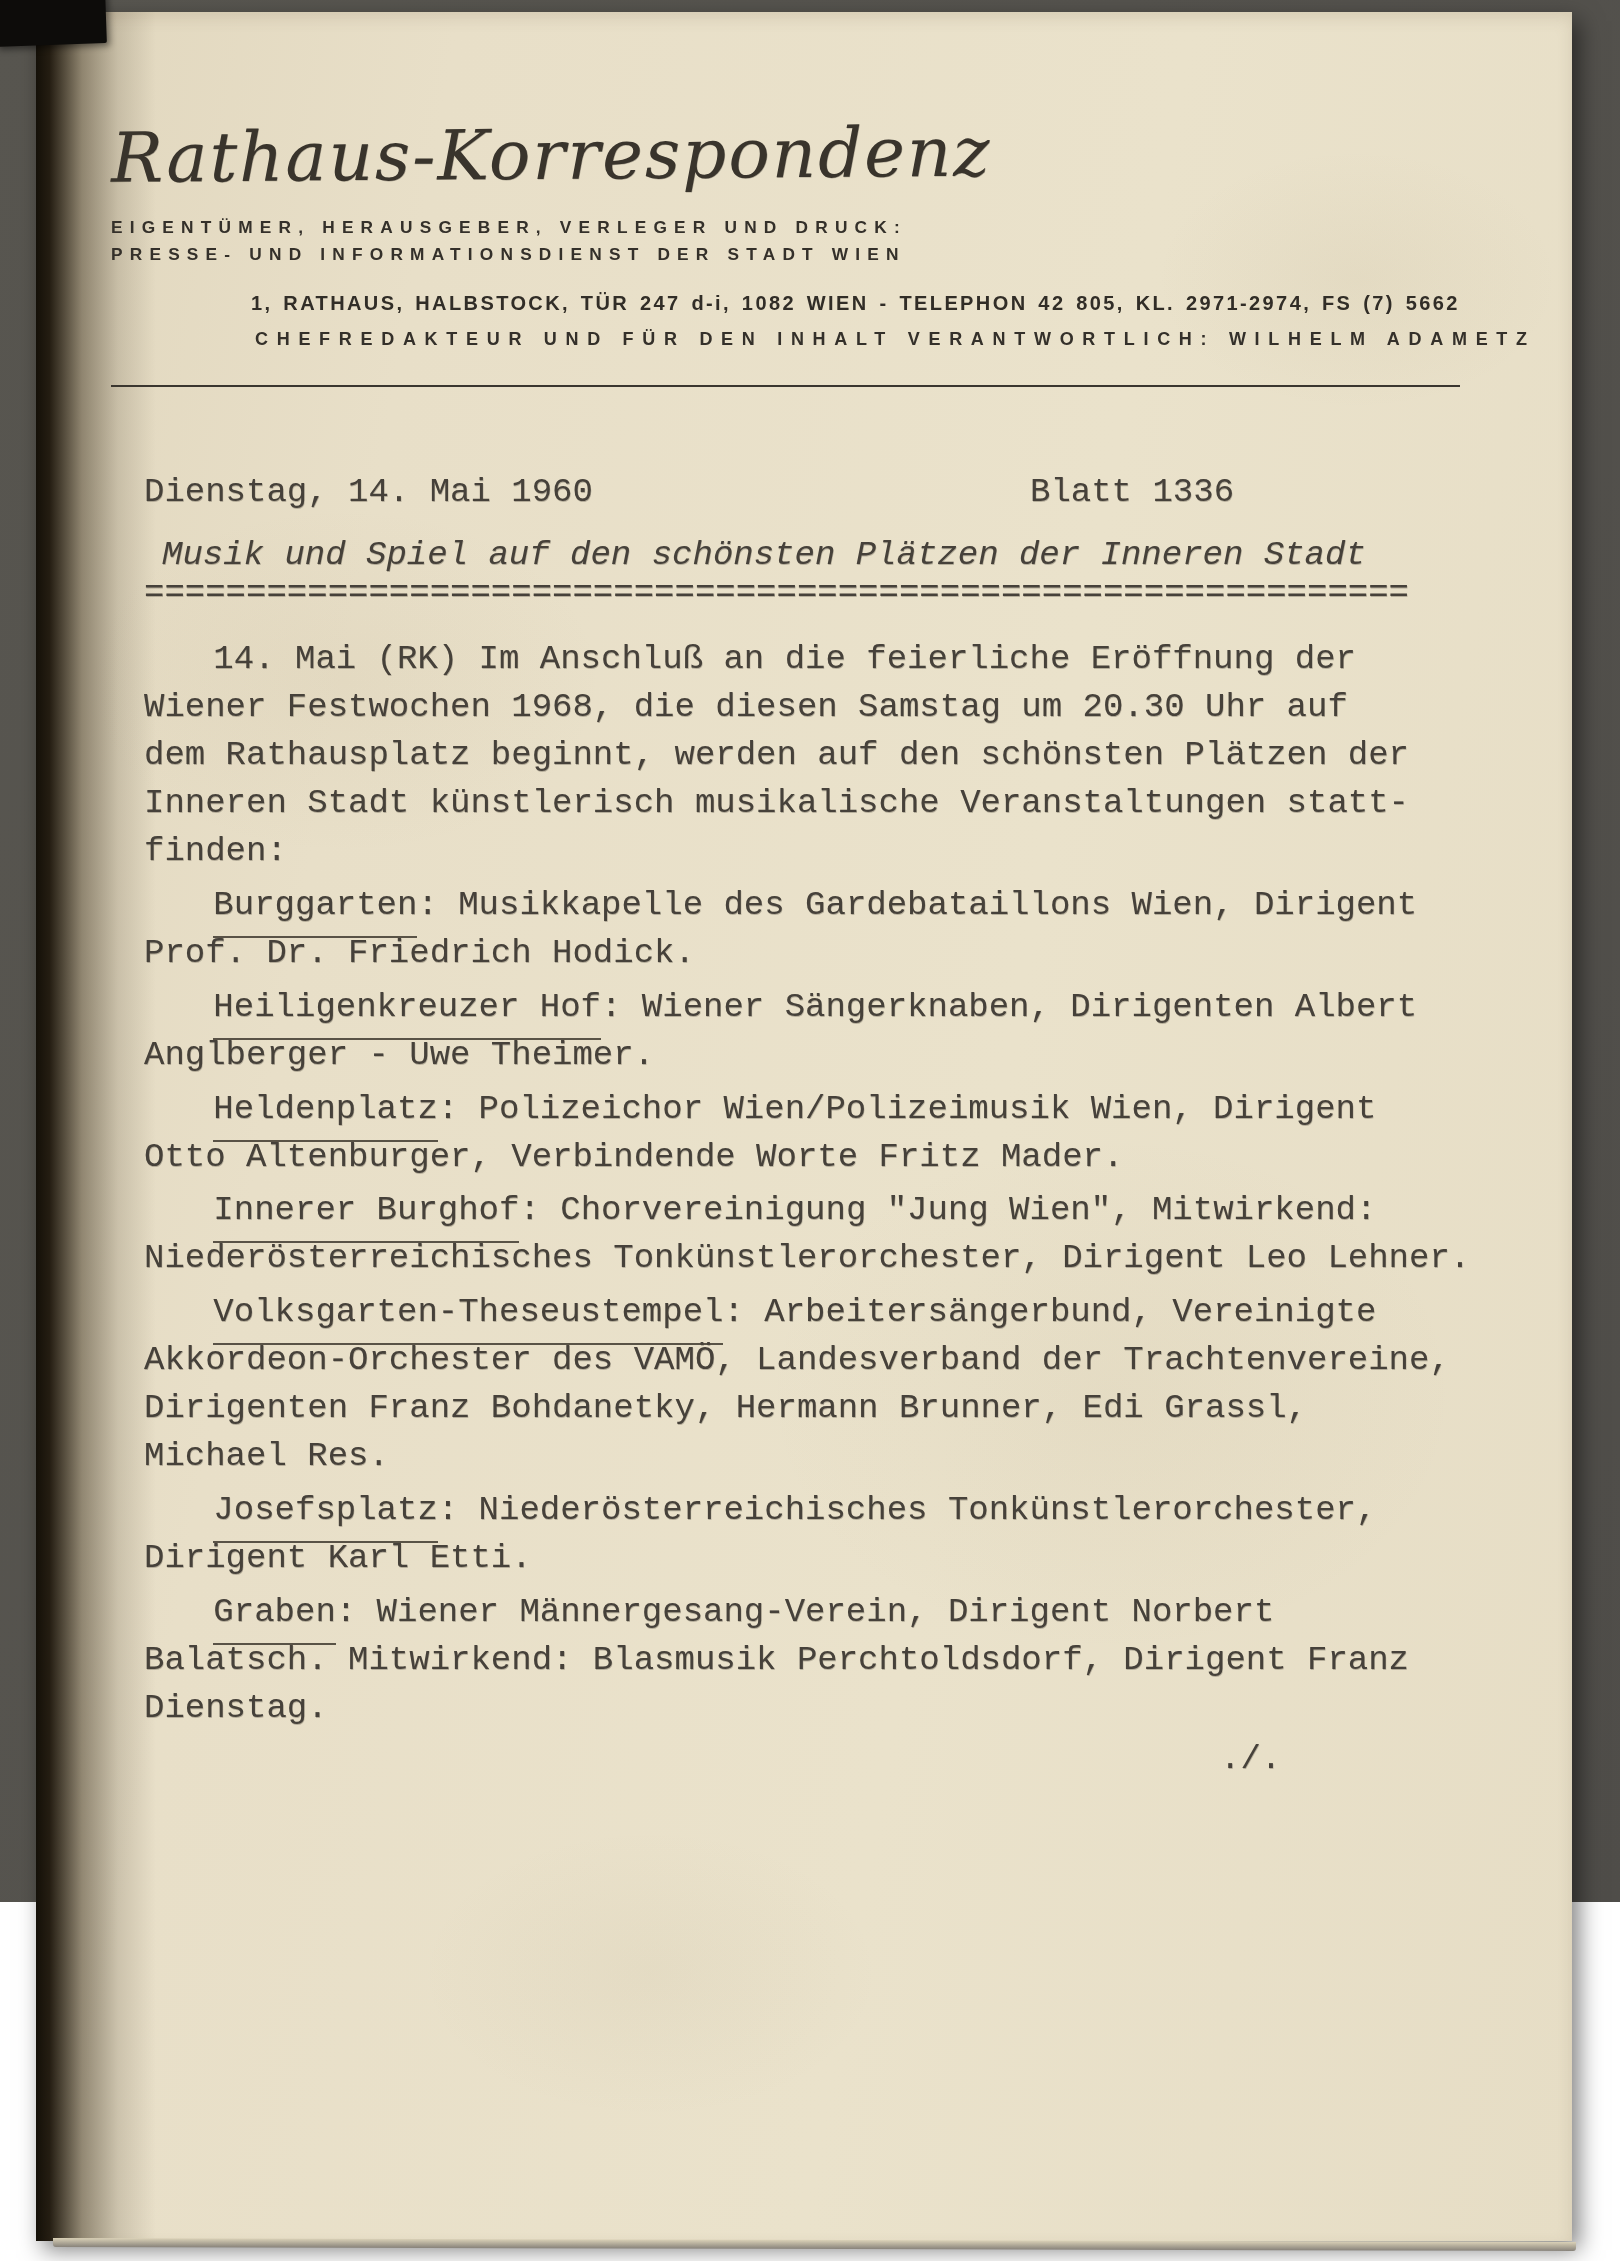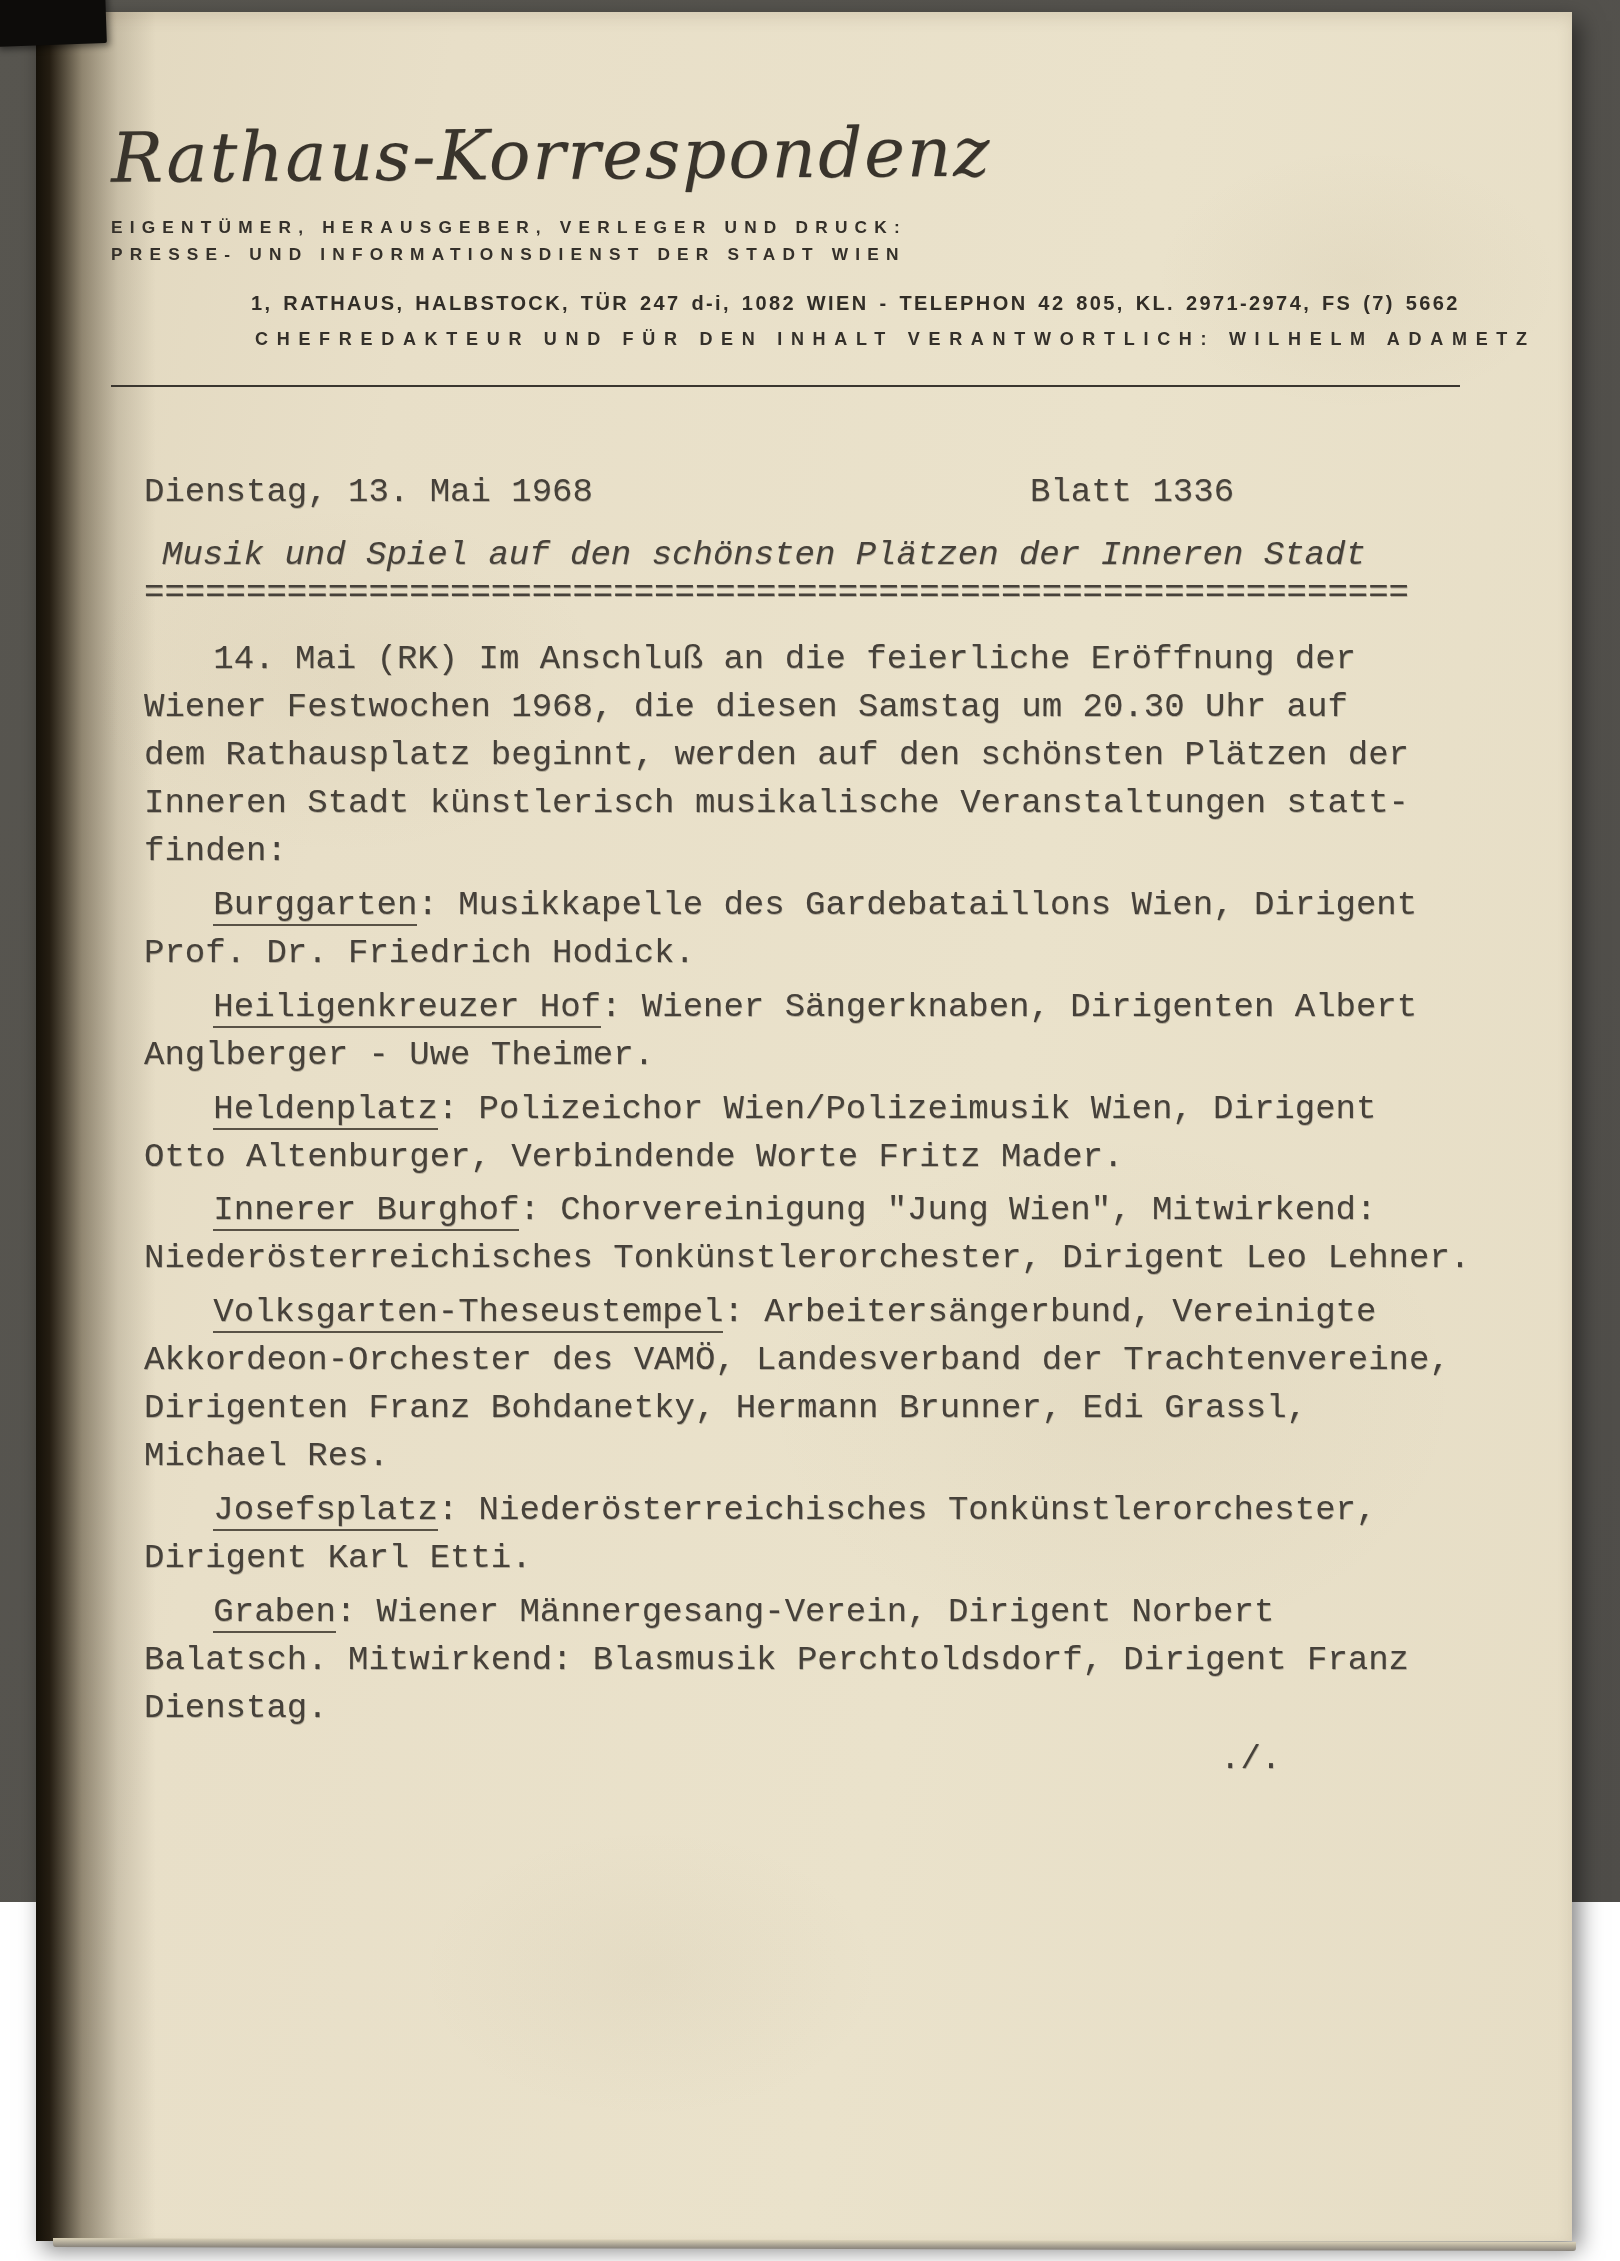--- a/index.html
+++ b/index.html
@@ -154,21 +154,21 @@
     letter-spacing: 0;
   }
   .body { margin-top: 23px; }
   .para + .para { margin-top: 5.8px; }
   .line {
     white-space: pre;
   }
   .line.first { text-indent: 3.4ch; }
   .venue {
     border-bottom: 2.9px solid rgba(64,57,47,0.85);
-    padding-bottom: 0;
+    padding-bottom: 12px;
   }
   .cont-mark {
     margin-left: 1076px;
     margin-top: 2.9px;
     font-size: 34px;
     line-height: 48px;
   }
 </style>
 </head>
 <body>
@@ -182,21 +182,21 @@
 
     <div class="content">
       <div class="logo">Rathaus-Korrespondenz</div>
       <div class="pub-line first">EIGENTÜMER, HERAUSGEBER, VERLEGER UND DRUCK:</div>
       <div class="pub-line">PRESSE- UND INFORMATIONSDIENST DER STADT WIEN</div>
       <div class="addr">1, RATHAUS, HALBSTOCK, TÜR 247 d-i, 1082 WIEN - TELEPHON 42 805, KL. 2971-2974, FS (7) 5662</div>
       <div class="editor">CHEFREDAKTEUR UND FÜR DEN INHALT VERANTWORTLICH: WILHELM ADAMETZ</div>
       <div class="rule"></div>
 
       <div class="dateline">
-        <span class="date">Dienstag, 13. Mai 1968</span>
+        <span class="date">Dienstag, 14. Mai 1960</span>
         <span class="sheet">Blatt 1336</span>
       </div>
 
       <div class="typed typewriter">
         <div class="title">Musik und Spiel auf den schönsten Plätzen der Inneren Stadt</div>
         <div class="title-underline">==============================================================</div>
         <div class="body">
             <div class="para">
               <div class="line first">14. Mai (RK) Im Anschluß an die feierliche Eröffnung der</div>
               <div class="line">Wiener Festwochen 1968, die diesen Samstag um 20.30 Uhr auf</div>

